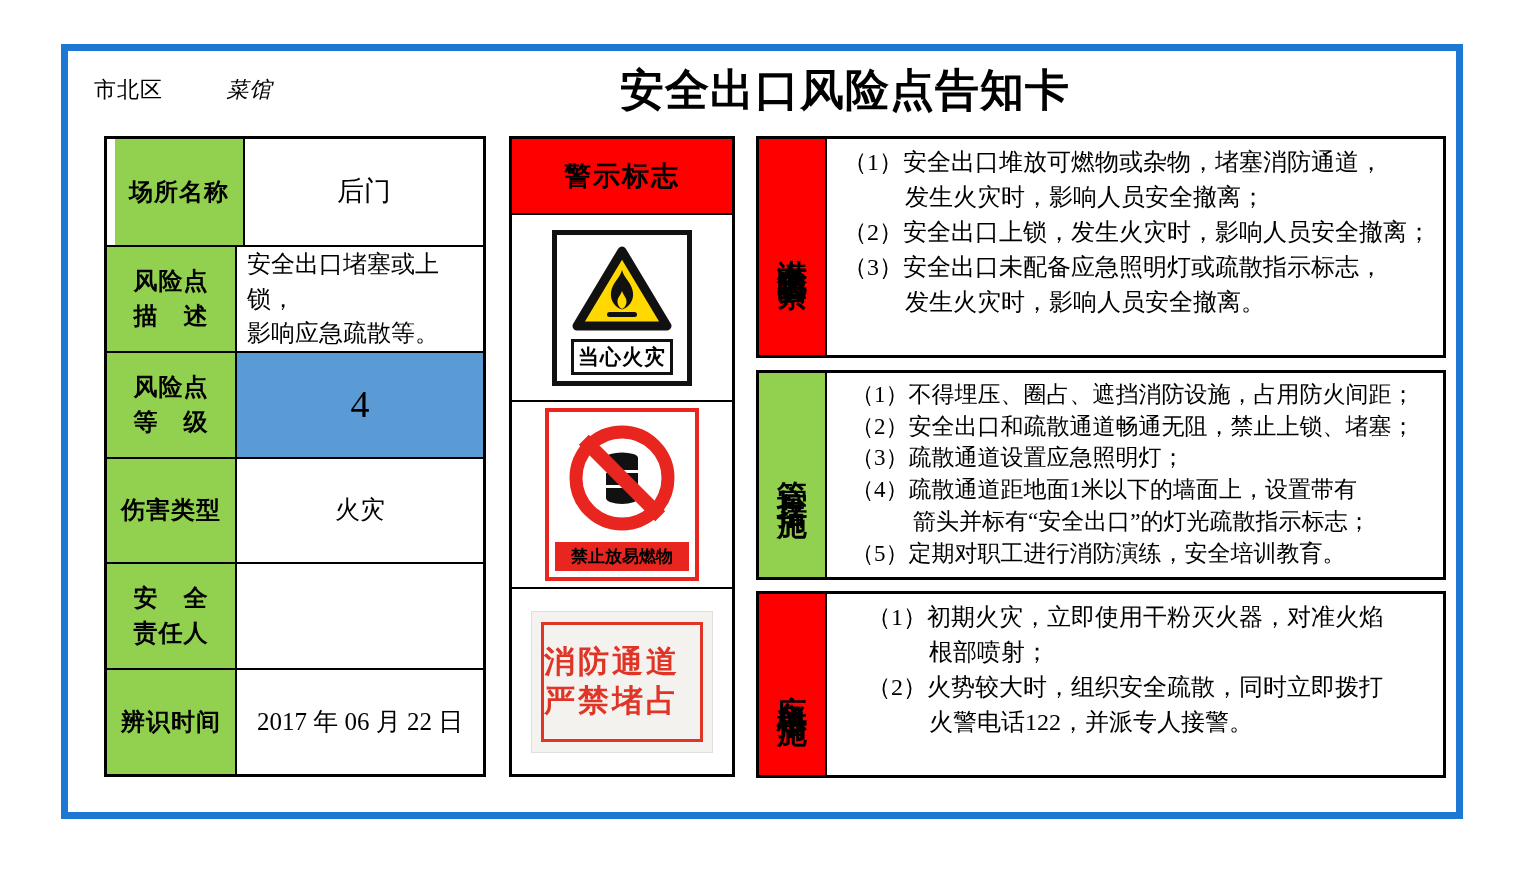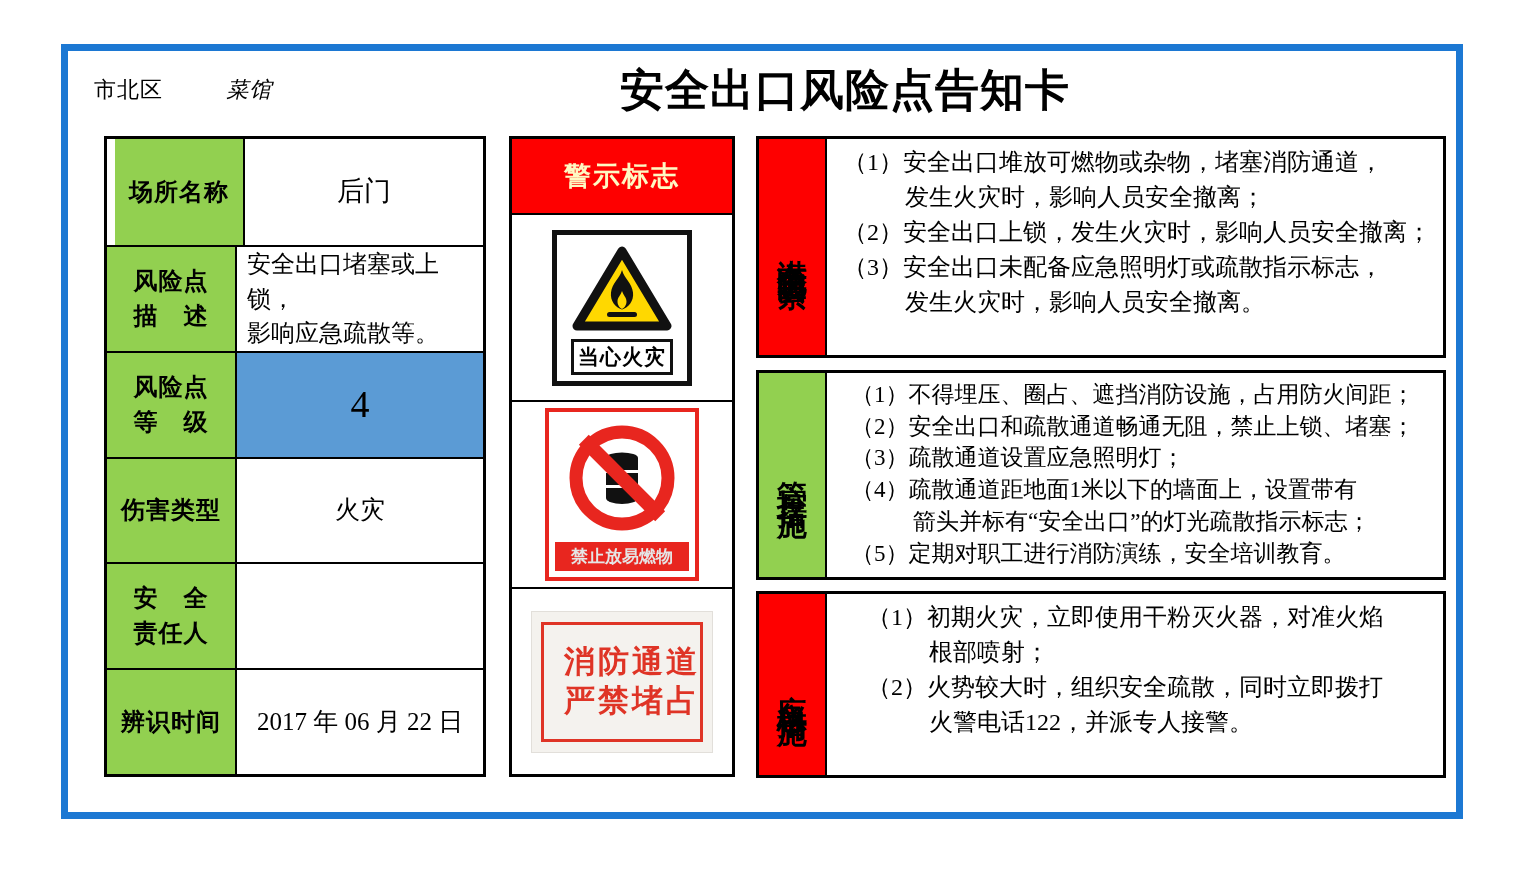--- a/index.html
+++ b/index.html
@@ -26,38 +26,38 @@
   .tvalue.left{align-items:flex-start;padding-left:10px;font-size:24px;}
   .tvalue.blue{background:#5b9bd5;}
   .tvalue .big-num{font-size:38px;}
   .tvalue.place{font-size:27px;}
 
   
   .signs{position:absolute;left:441px;top:85px;width:226px;height:641px;border:3px solid #000;
          box-sizing:border-box;display:flex;flex-direction:column;background:#fff;}
   .sign-header{flex:0 0 74px;background:#fe0000;border-bottom:2px solid #000;display:flex;
                align-items:center;justify-content:center;font-weight:bold;font-size:27px;
-               letter-spacing:2px;color:#fef9c3;}
+               letter-spacing:2px;color:#000000;}
   .sign-cell{flex:1;display:flex;align-items:center;justify-content:center;min-height:0;}
   .sign-cell + .sign-cell{border-top:2px solid #000;}
 
   .sign-fire{width:118px;border:5px solid #111;background:#fff;padding:9px 6px 6px;
              display:flex;flex-direction:column;align-items:center;gap:7px;}
   .sign-fire-label{border:3px solid #111;padding:1px 4px;font-weight:bold;font-size:21px;
                    white-space:nowrap;letter-spacing:1px;}
 
   .sign-noflam{width:134px;border:4px solid #e8261f;background:#fff;display:flex;
                flex-direction:column;align-items:center;padding:10px 6px 6px;gap:8px;}
-  .banner{background:#e8261f;color:#e5e5e5;font-weight:bold;font-size:17px;padding:3px 2px;
+  .banner{background:#e8261f;color:#000000;font-weight:bold;font-size:17px;padding:3px 2px;
           align-self:stretch;text-align:center;white-space:nowrap;}
 
   .sign-lane{width:180px;height:140px;background:#f4f2ee;display:flex;align-items:center;
              justify-content:center;box-shadow:0 0 0 1px #e2dfda;}
   .sign-lane-inner{width:156px;height:114px;border:3px solid #df3426;display:flex;
-                   flex-direction:column;align-items:flex-end;justify-content:center;
+                   flex-direction:column;align-items:flex-start;justify-content:center;
                    color:#df3426;font-weight:bold;font-size:31px;letter-spacing:3px;line-height:1.25;}
 
   
   .rbox{position:absolute;left:688px;width:690px;border:3px solid #000;box-sizing:border-box;
         display:flex;background:#fff;}
   .rbox1{top:85px;height:222px;}
   .rbox2{top:319px;height:210px;}
   .rbox3{top:540px;height:187px;gap:24px;}
   .vlabel{flex:0 0 66px;border-right:2px solid #000;display:flex;align-items:center;
           justify-content:center;font-weight:bold;font-size:30px;writing-mode:vertical-rl;

